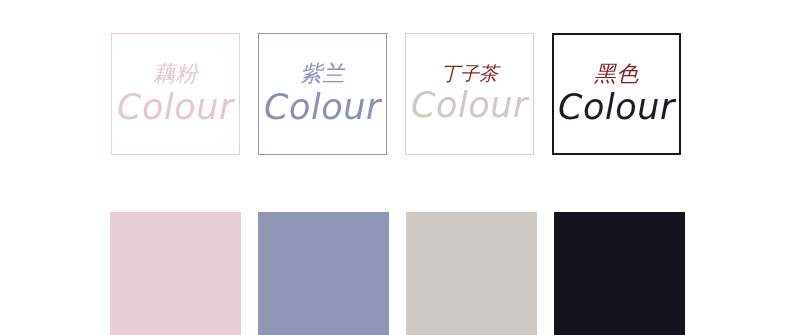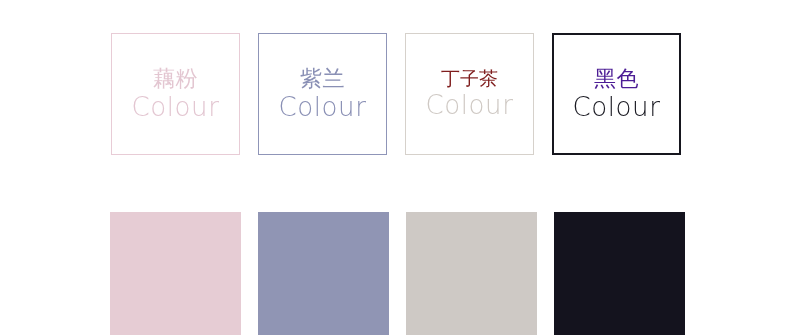--- a/index.html
+++ b/index.html
@@ -14,20 +14,21 @@
     overflow: hidden;
     font-family: "Liberation Sans", "DejaVu Sans", sans-serif;
     position: relative;
   }
 
   #palette-root {
     position: relative;
     width: 705px;
     height: 335px;
     background: #ffffff;
+    font-style: italic;
   }
 
   
   .frame-row {
     position: absolute;
     left: 111px;
     top: 33px;
     width: 580px;
     height: 123px;
     display: flex;
@@ -64,21 +65,21 @@
     white-space: nowrap;
     margin-bottom: 2px;
   }
   .cn-label.small {
     font-size: 19px;
     letter-spacing: 0px;
   }
 
   .en-label {
     font-family: "DejaVu Sans", "Liberation Sans", sans-serif;
-    font-size: 26px;
+    font-size: 35px;
     line-height: 1.1;
     font-weight: 300;
     letter-spacing: 0.6px;
     white-space: nowrap;
   }
 
   
   .chip-row {
     position: absolute;
     left: 110px;
@@ -115,21 +116,21 @@
       <div class="cn-label" style="color: rgb(138, 144, 181);">紫兰</div>
       <div class="en-label" style="color: rgb(138, 144, 181);">Colour</div>
     </div>
 
     <div class="frame-cell" style="border-color: rgb(214, 209, 203);">
       <div class="cn-label small" style="color: #7f1d1d;">丁子茶</div>
       <div class="en-label" style="color: rgb(207, 201, 196);">Colour</div>
     </div>
 
     <div class="frame-cell strong" style="border-color: rgb(22, 22, 30);">
-      <div class="cn-label" style="color: #4c1d95;">黑色</div>
+      <div class="cn-label" style="color: #7f1d1d;">黑色</div>
       <div class="en-label" style="color: rgb(26, 26, 34);">Colour</div>
     </div>
 
   </div>
 
   <div class="chip-row">
     <div class="chip" style="background-color: rgb(230, 204, 212);"></div>
     <div class="chip" style="background-color: rgb(144, 149, 180);"></div>
     <div class="chip" style="background-color: rgb(206, 201, 197);"></div>
     <div class="chip" style="background-color: rgb(20, 19, 30);"></div>

